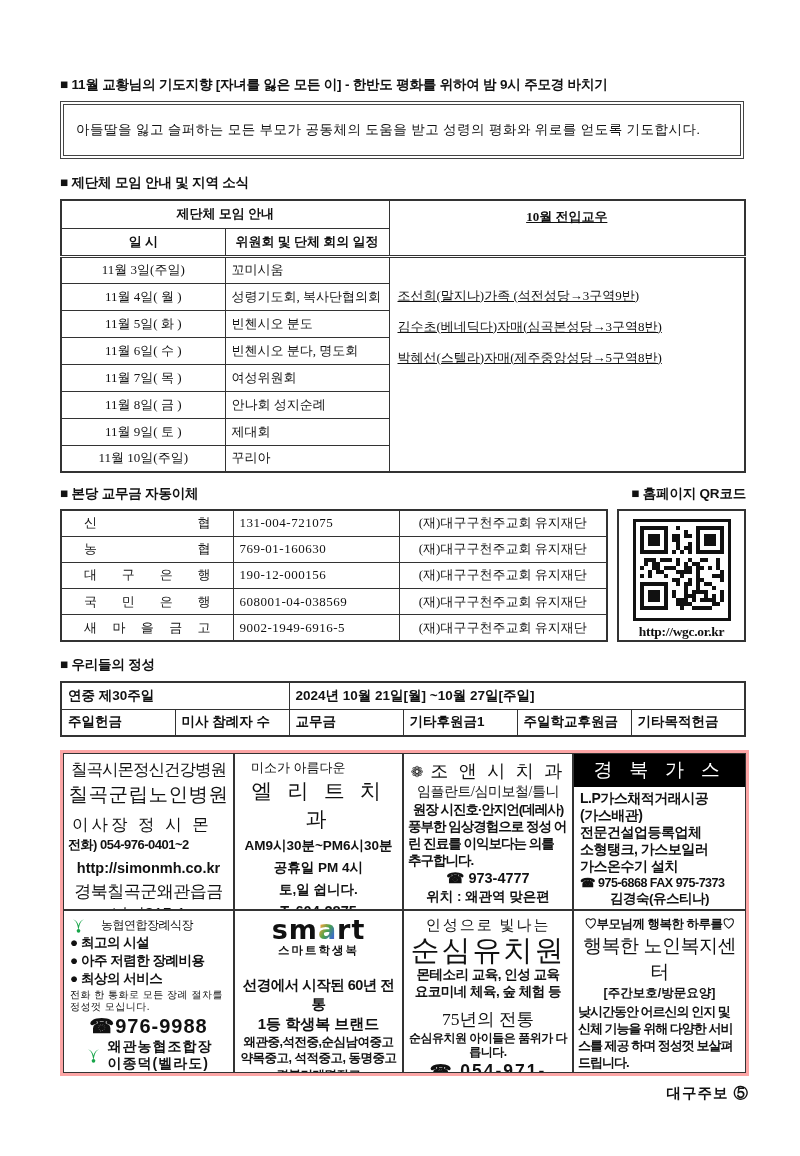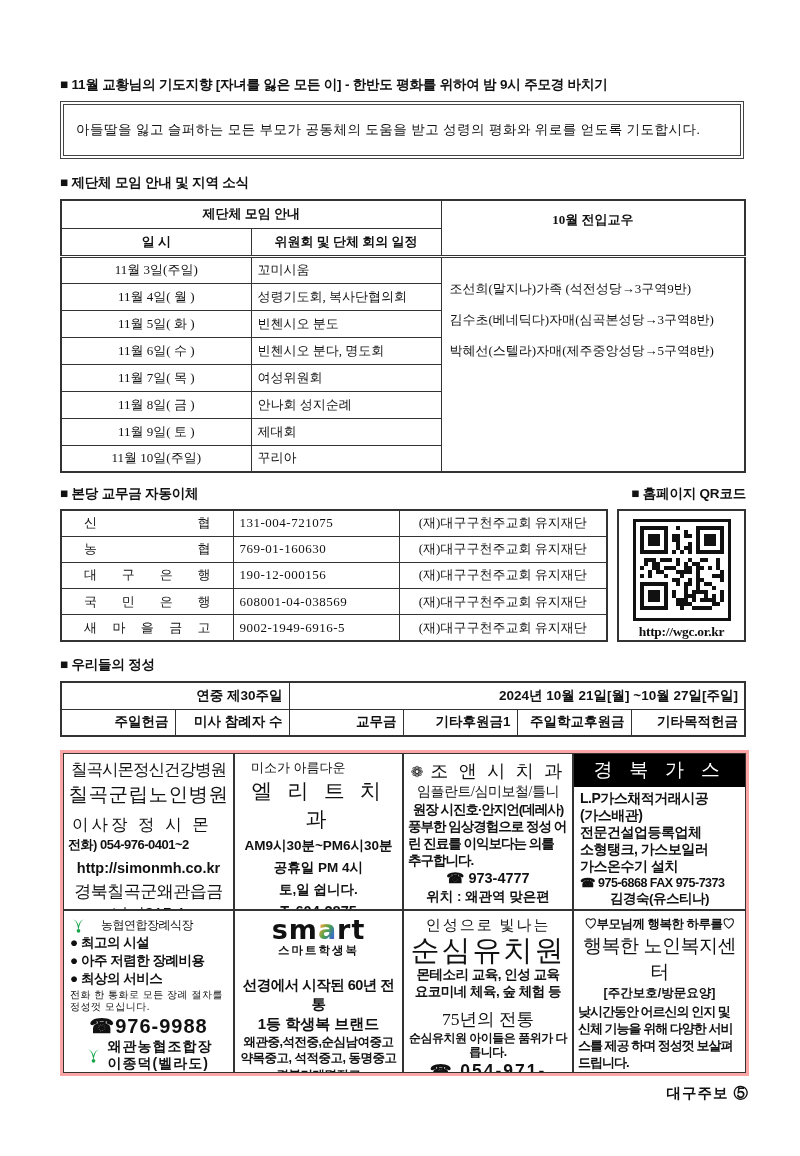--- a/index.html
+++ b/index.html
@@ -19,22 +19,22 @@
   table { border-collapse:collapse; table-layout:fixed; }
   td, th { border:1px solid #333; font-size:13px; padding:0 6px; overflow:hidden; white-space:nowrap; }
 
   
   .t-meet { width:686px; border:2px solid #333; margin-bottom:12px; }
   .t-meet td { height:27px; }
   .t-meet .hdr { text-align:center; font-weight:bold; height:28px;
     font-family:"Liberation Serif","DejaVu Serif",serif; }
   .t-meet .c-date { width:126px; text-align:center; font-family:"Liberation Serif","DejaVu Serif",serif; }
   .t-meet .c-sched { width:240px; font-family:"Liberation Serif","DejaVu Serif",serif; }
-  .t-meet .c-new { width:304px; vertical-align:top; padding:15px 8px;
-    font-family:"Liberation Serif","DejaVu Serif",serif; }
+  .t-meet .c-new { width:356px; vertical-align:top; padding:22px 8px;
+    font-family:"Liberation Serif","DejaVu Serif",serif;text-decoration:underline; }
   .t-meet .c-new div { line-height:31px; font-size:13px; }
   .t-meet .subhdr-line { border-bottom:3px double #333; }
 
   
   .dual-title { display:flex; justify-content:space-between; width:686px; margin-bottom:6px; }
 
   
   .autopay-wrap { display:flex; width:686px; gap:9px; margin-bottom:14px; }
   .t-pay { width:546px; border:2px solid #333; font-family:"Liberation Serif","DejaVu Serif",serif; }
   .t-pay td { height:26px; }
@@ -42,21 +42,21 @@
   .t-pay .c-acct { width:166px; text-align:left; letter-spacing:0.5px; }
   .t-pay .c-org  { width:208px; text-align:center; }
   .qr-box { width:131px; border:2px solid #333; display:flex; flex-direction:column;
     align-items:center; justify-content:flex-start; padding-top:8px; }
   .qr-frame { border:3px solid #111; padding:4px; background:#fff; }
   .qr-url { font-family:"Liberation Serif","DejaVu Serif",serif; font-size:13.5px; font-weight:600;
     margin-top:3px; letter-spacing:-0.3px; }
 
   
   .t-off { width:686px; border:2px solid #333; margin-bottom:13px; }
-  .t-off td { height:27px; text-align:right; }
+  .t-off td { height:27px; text-align:left; }
   .t-off .hd { font-weight:bold; font-size:13.5px; }
   .t-off .val { font-family:"Liberation Serif","DejaVu Serif",serif; }
 
   
   .ads { width:689px; border:3px solid #fca5a5; display:grid;
     grid-template-columns:171px 169px 170px 1fr; grid-template-rows:157px 163px; }
   .ad { border:1px solid #333; padding:5px 4px; text-align:center; overflow:hidden; }
   .ad .ln { display:block; }
 
   .ad-hospital { text-align:center; }

